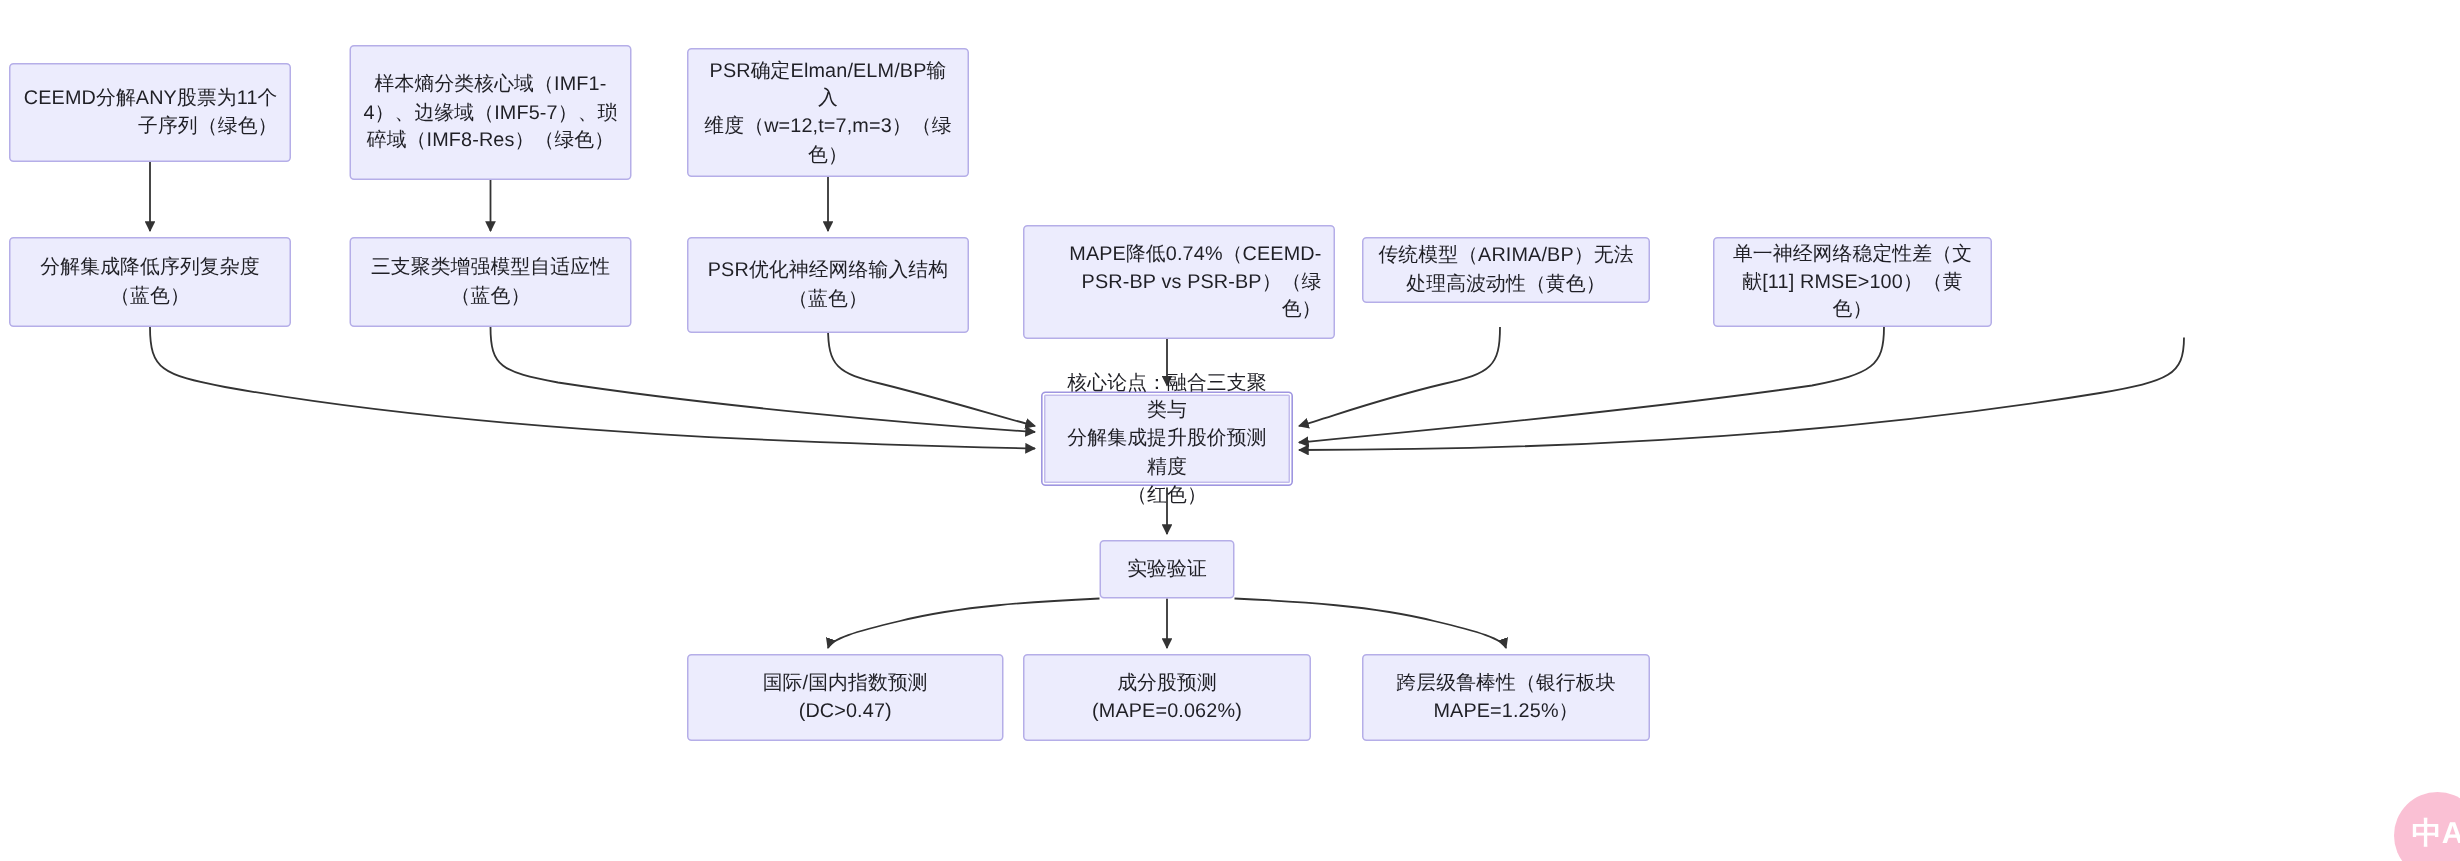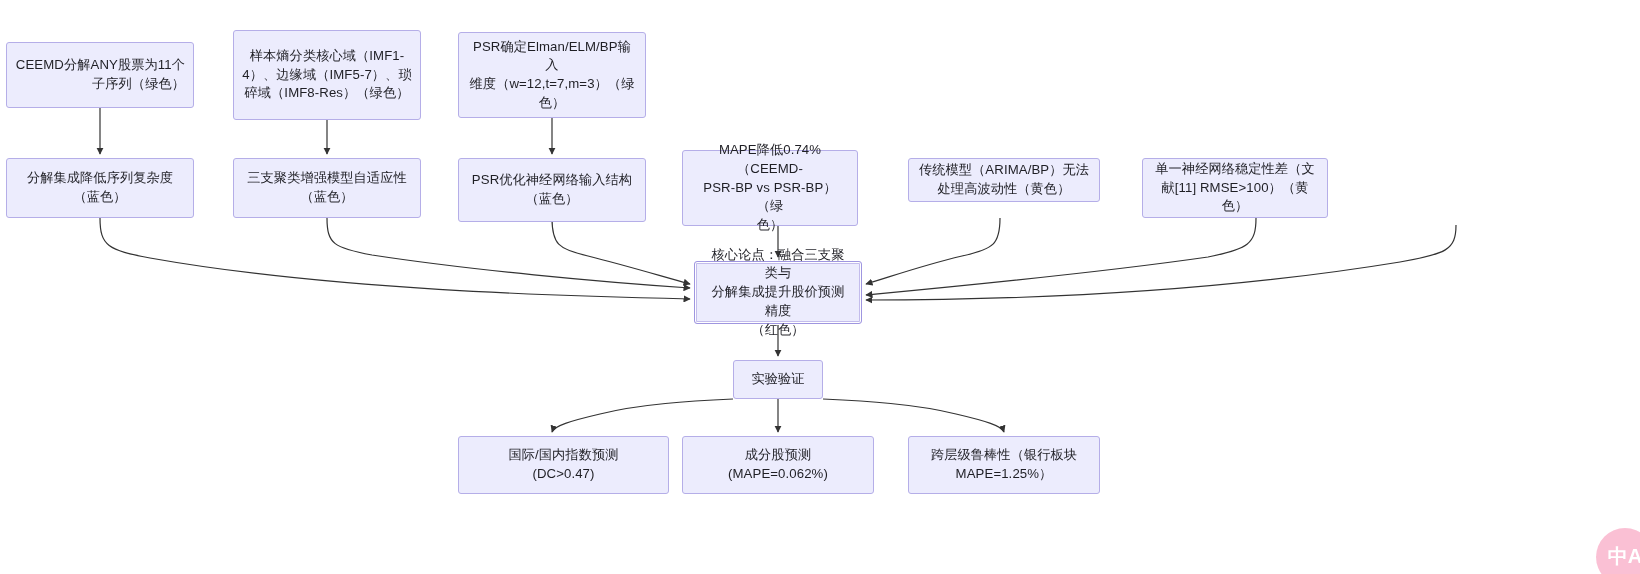--- a/index.html
+++ b/index.html
@@ -134,21 +134,21 @@
   <div class="node" style="left:233px; top:158px; width:188px; height:60px;">
     <span class="node-label">三支聚类增强模型自适应性
 （蓝色）</span>
   </div>
 
   <div class="node" style="left:458px; top:158px; width:188px; height:64px;">
     <span class="node-label">PSR优化神经网络输入结构
 （蓝色）</span>
   </div>
 
-  <div class="node" style="left:682px; top:150px; width:176px; height:76px;">
+  <div class="node" style="left:682px; top:150px; width:208px; height:76px;text-align:right;">
     <span class="node-label">MAPE降低0.74%（CEEMD-
 PSR-BP vs PSR-BP）（绿
 色）</span>
   </div>
 
   <div class="node" style="left:908px; top:158px; width:192px; height:44px;">
     <span class="node-label">传统模型（ARIMA/BP）无法
 处理高波动性（黄色）</span>
   </div>
 

